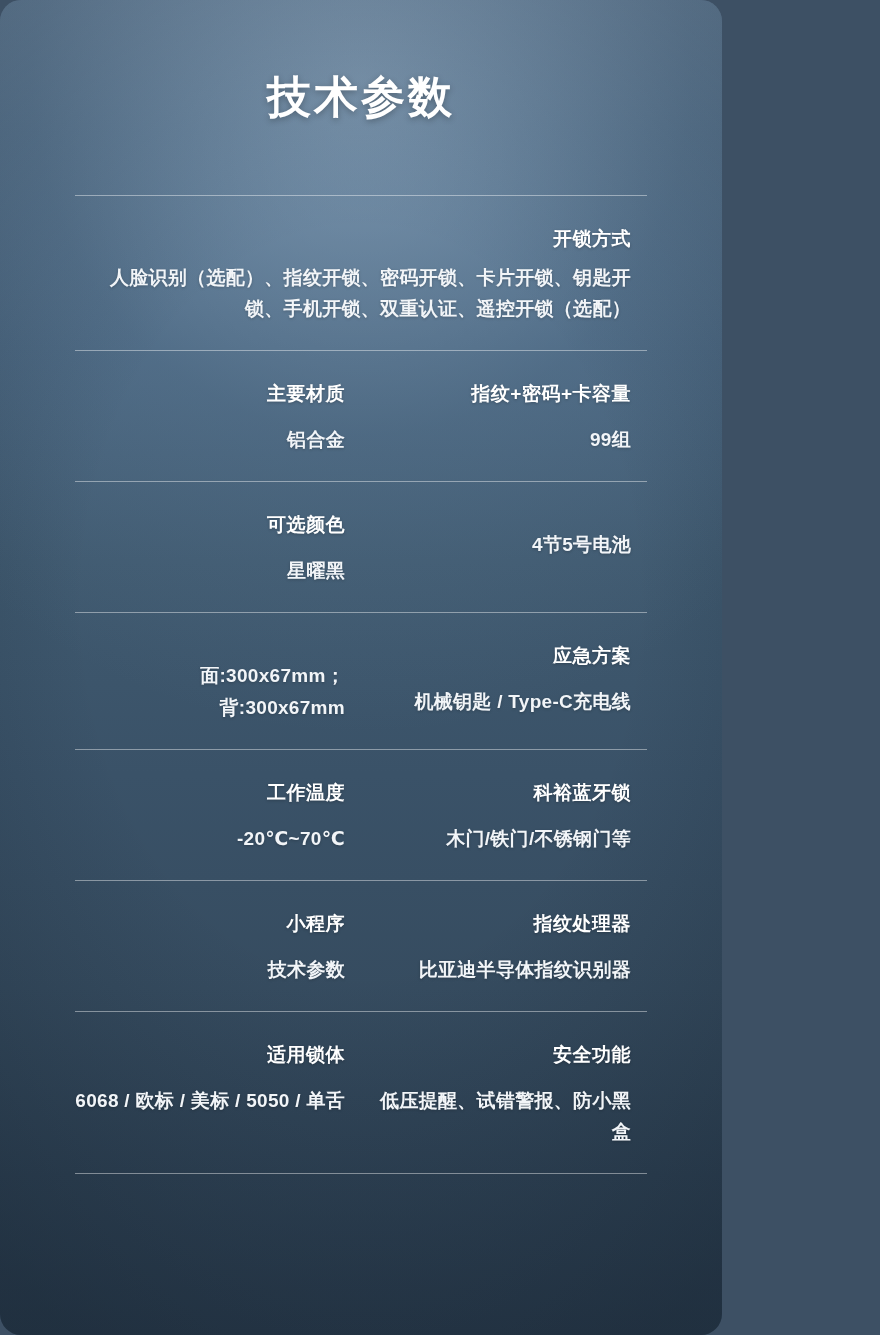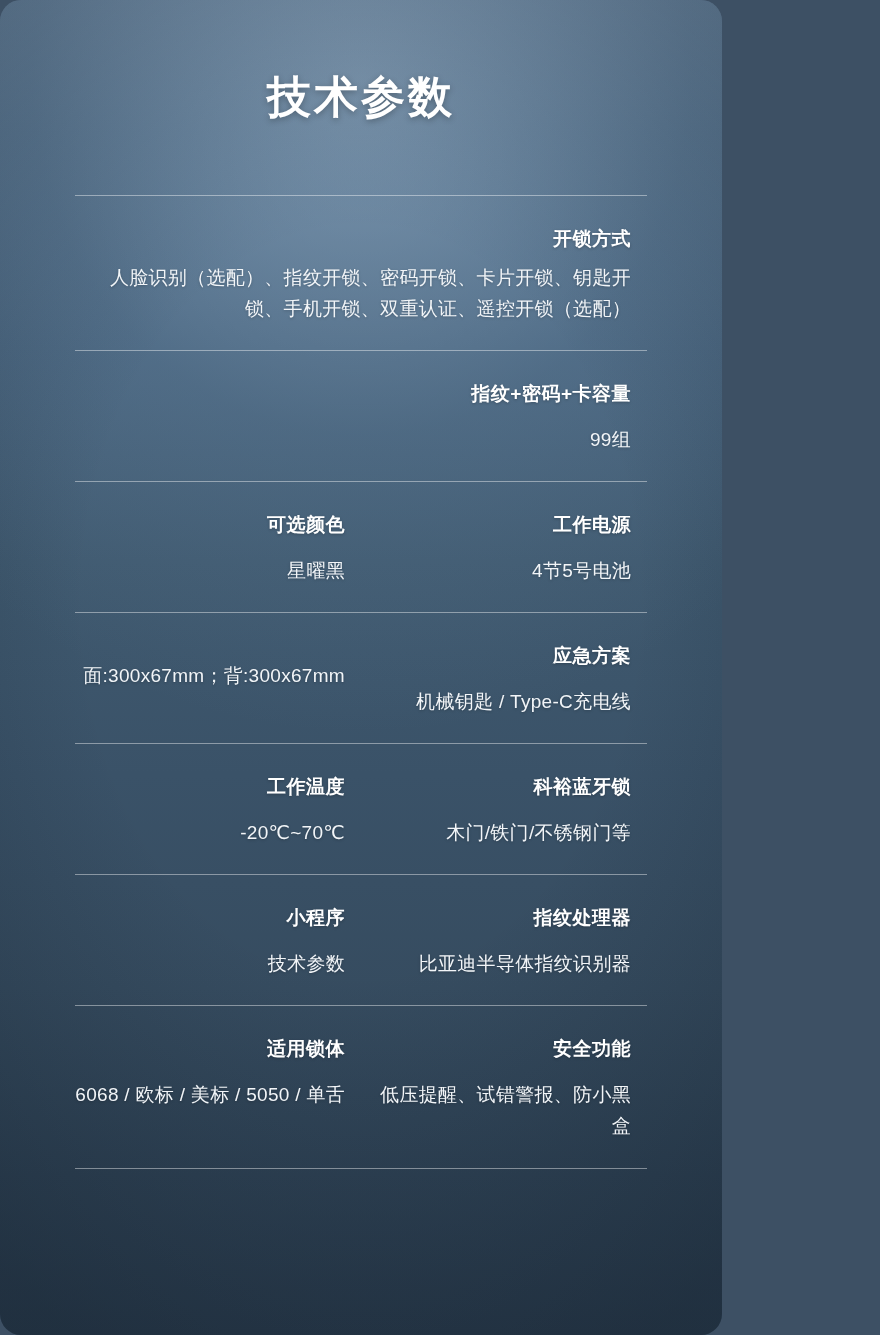--- a/index.html
+++ b/index.html
@@ -82,21 +82,21 @@
     color: #ffffff;
     font-size: 19px;
     font-weight: 700;
     line-height: 1.35;
     letter-spacing: 0.5px;
     text-shadow: 0 1px 3px rgba(0,0,0,0.25);
   }
   .spec-value {
     color: #f2f5f8;
     font-size: 19px;
-    font-weight: 400;
+    font-weight: 700;
     line-height: 1.65;
     letter-spacing: 0.3px;
     margin-top: 17px;
     text-shadow: 0 1px 3px rgba(0,0,0,0.22);
   }
   .spec-value.tight {
     margin-top: 10px;
   }
 </style>
 </head>
@@ -116,36 +116,37 @@
             <div class="spec-cell full">
               <div class="spec-label">开锁方式</div>
               <div class="spec-value tight">人脸识别（选配）、指纹开锁、密码开锁、卡片开锁、钥匙开锁、手机开锁、双重认证、遥控开锁（选配）</div>
             </div>
           </div>
         </div>
         <div class="rule"></div>
         <div class="spec-block">
           <div class="spec-row">
             <div class="spec-cell">
+              <div class="spec-label">主要材质</div>
+              <div class="spec-value">铝合金</div>
             </div>
             <div class="spec-cell">
               <div class="spec-label">指纹+密码+卡容量</div>
               <div class="spec-value">99组</div>
             </div>
           </div>
         </div>
         <div class="rule"></div>
         <div class="spec-block">
           <div class="spec-row">
             <div class="spec-cell">
               <div class="spec-label">可选颜色</div>
               <div class="spec-value">星曜黑</div>
             </div>
             <div class="spec-cell">
-              <div class="spec-label">工作电源</div>
               <div class="spec-value">4节5号电池</div>
             </div>
           </div>
         </div>
         <div class="rule"></div>
         <div class="spec-block">
           <div class="spec-row">
             <div class="spec-cell">
               <div class="spec-value">面:300x67mm；背:300x67mm</div>
             </div>

